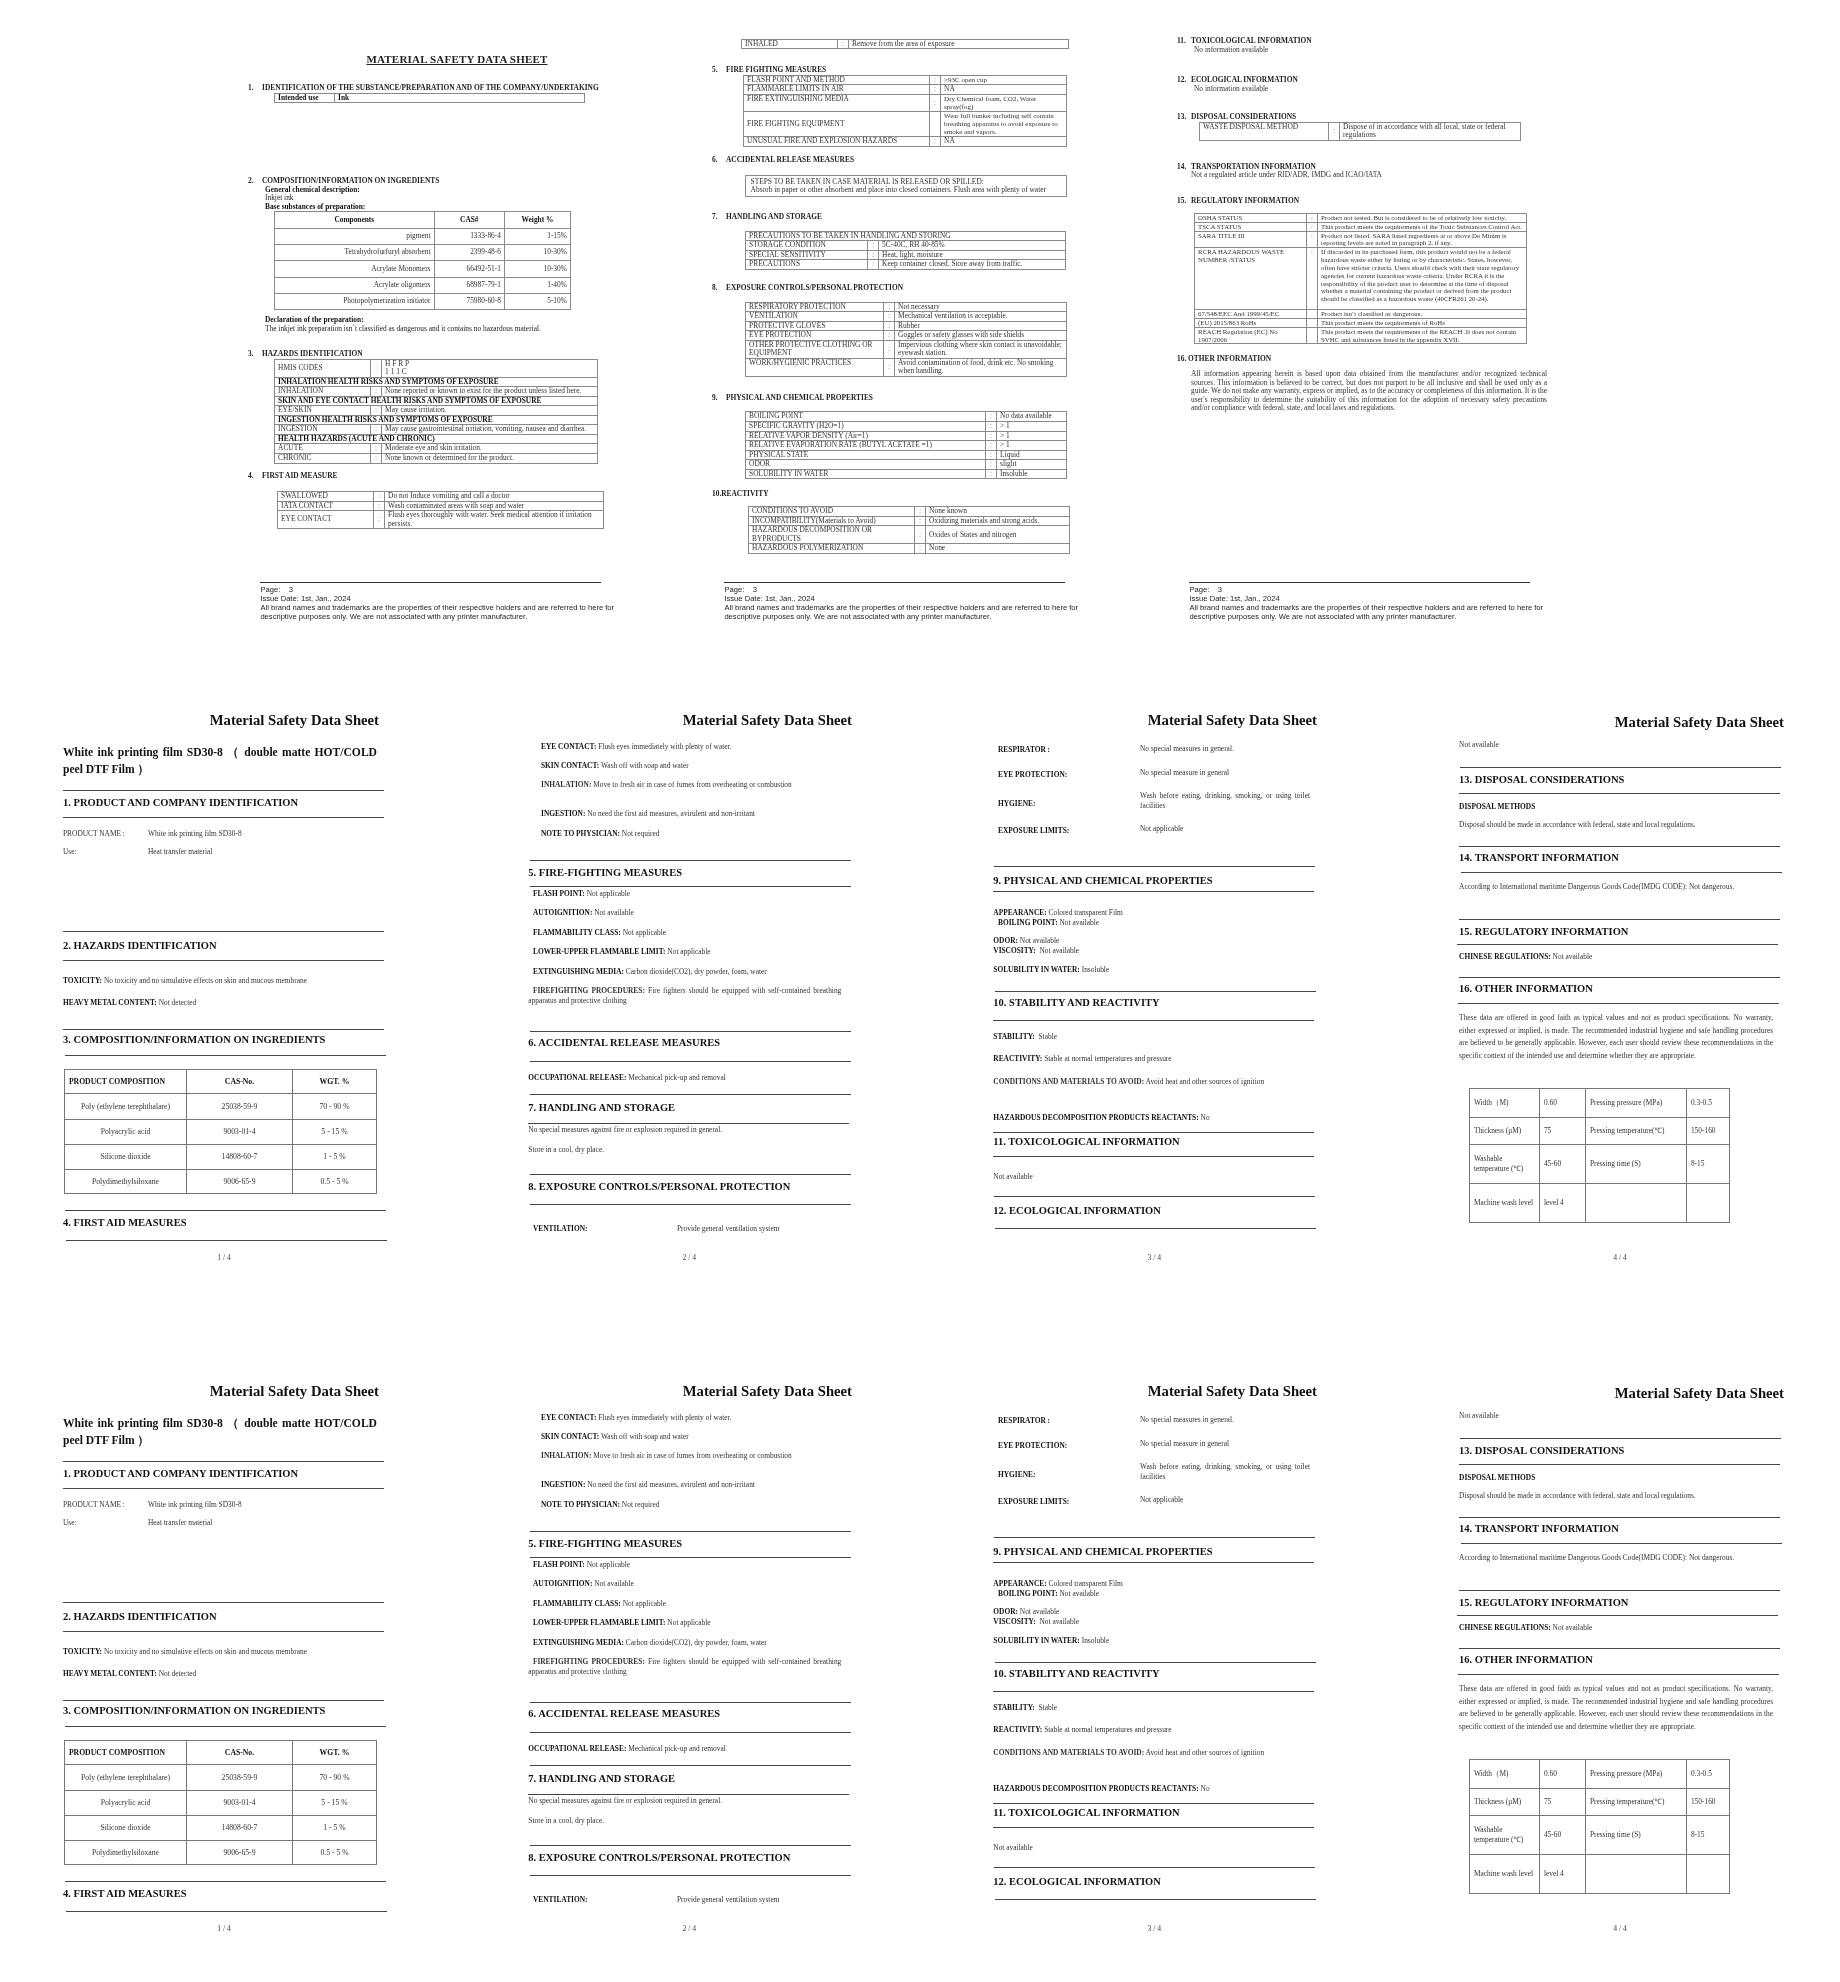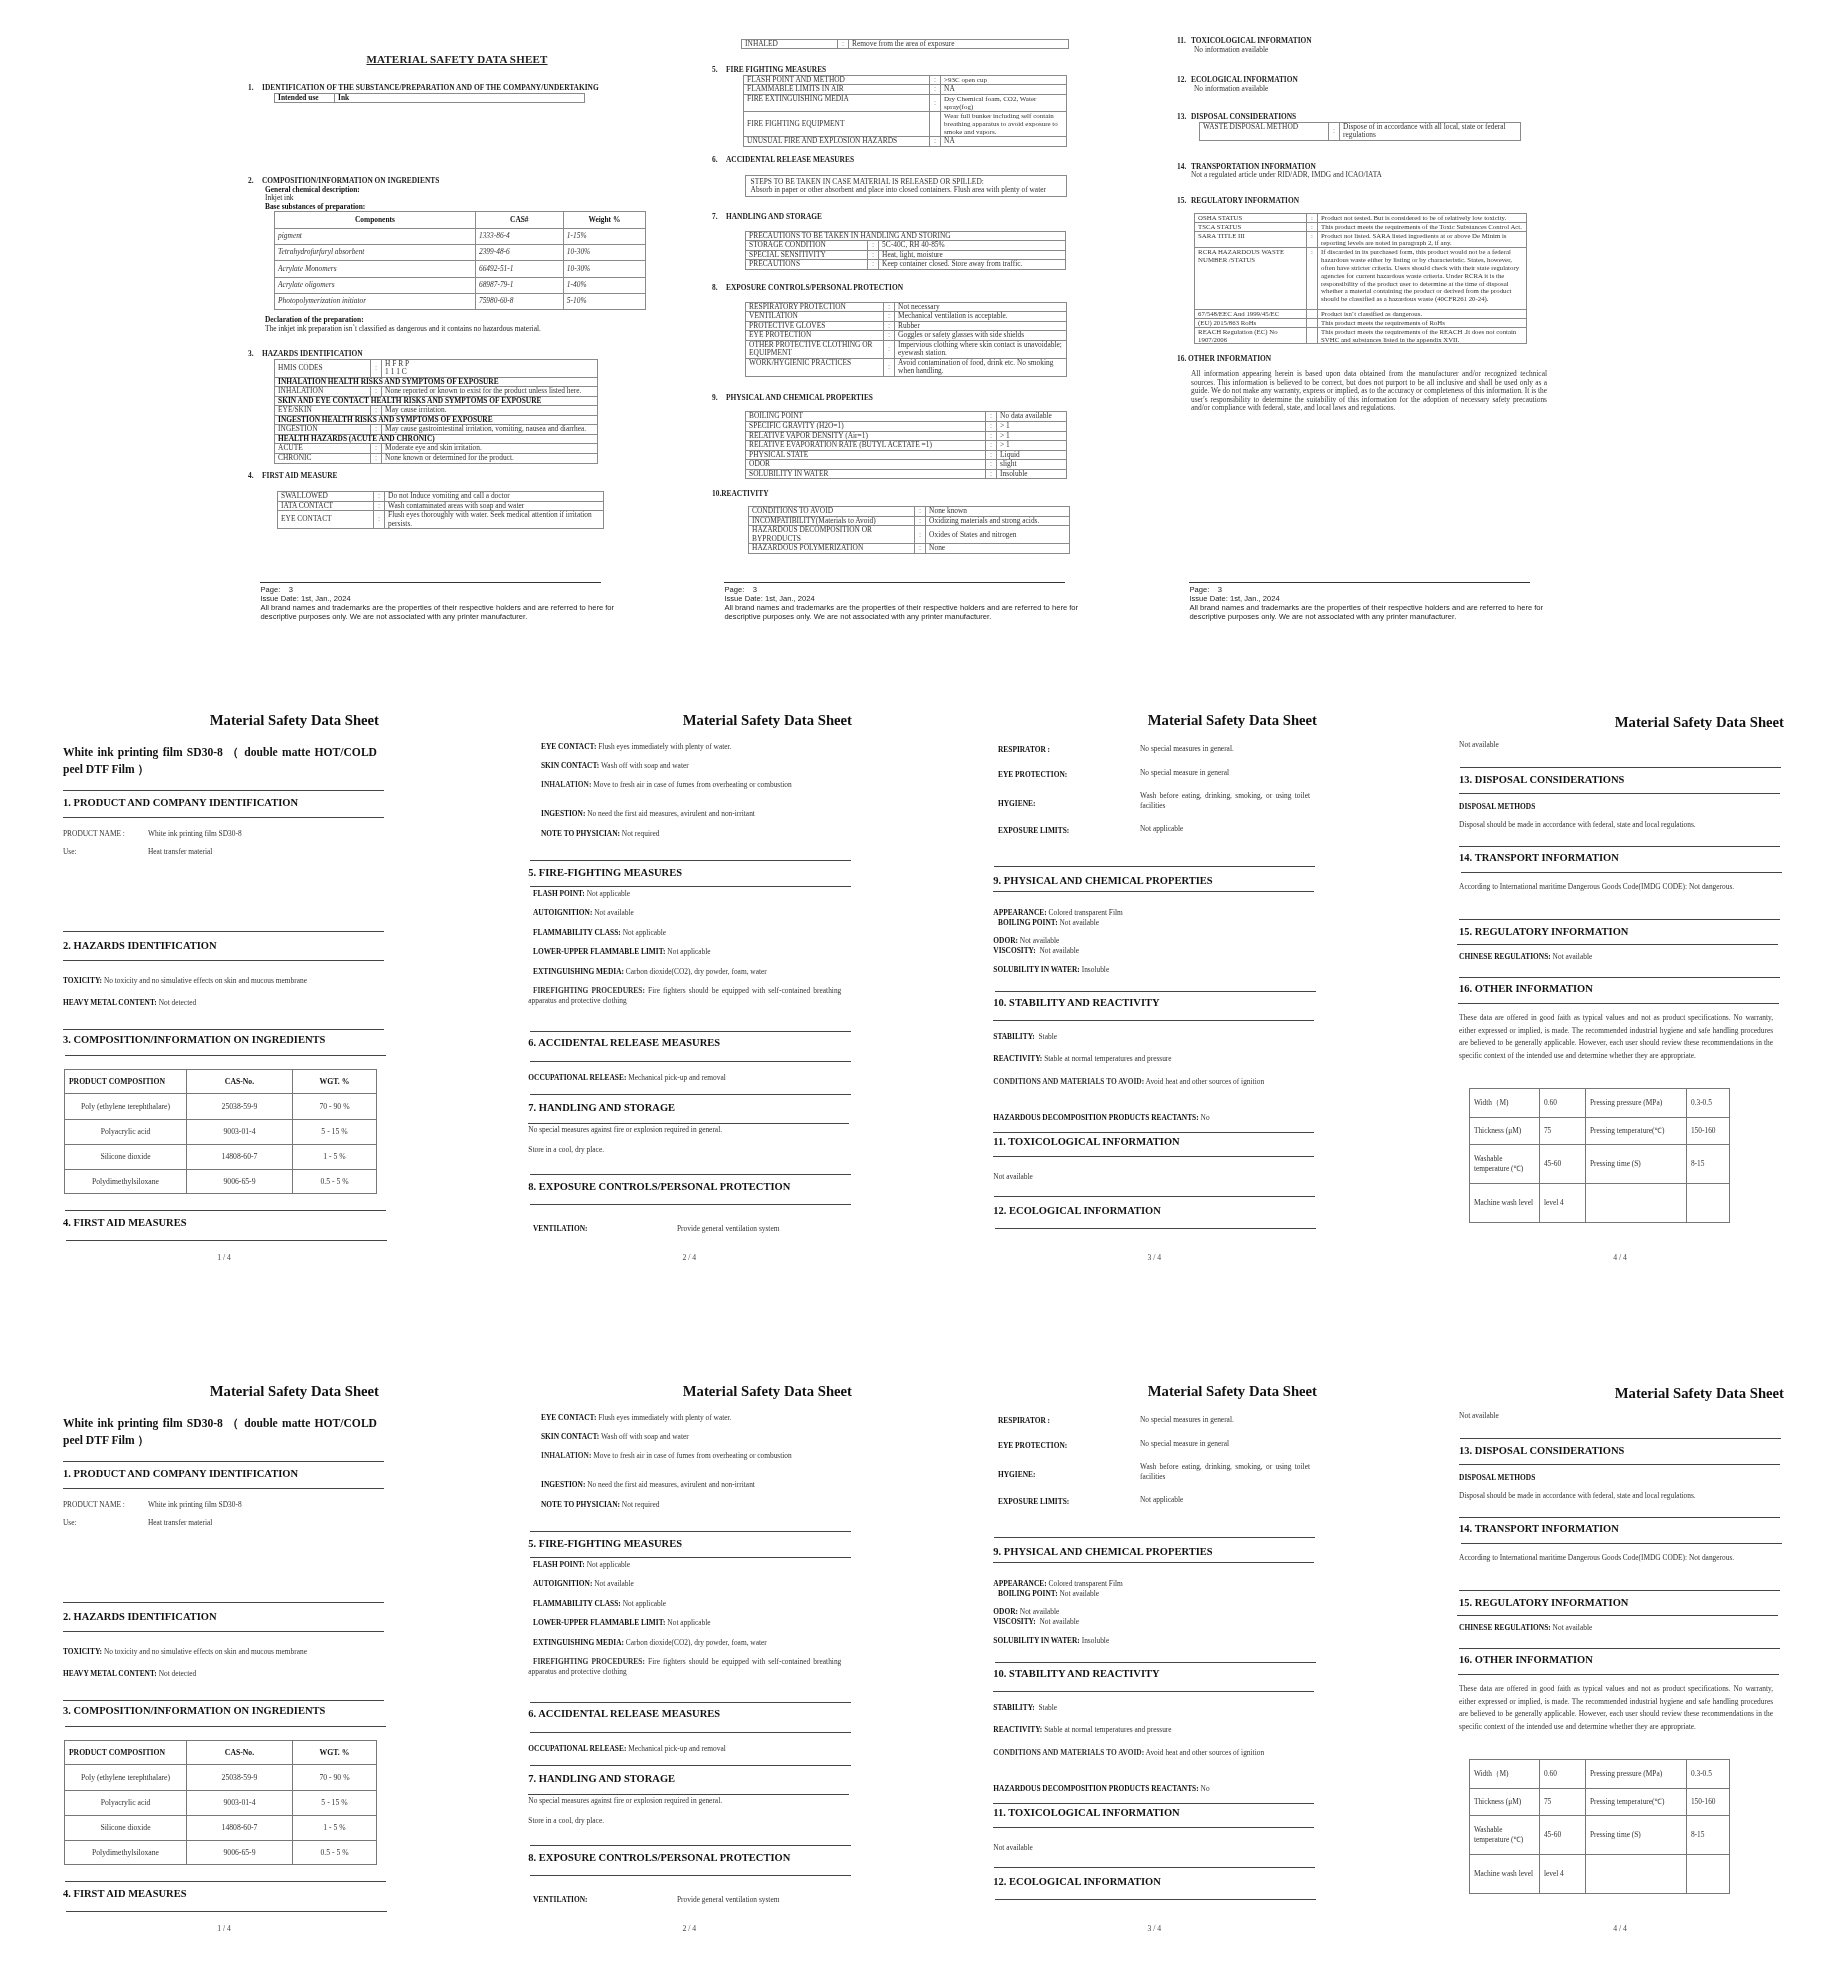--- a/index.html
+++ b/index.html
@@ -9,21 +9,21 @@
   
   .old { position: absolute; top: 31px; width: 418px; height: 604px; font-size: 7.4px; line-height: 1.15; }
   .old .title { text-align: center; font-weight: bold; font-size: 11px; text-decoration: underline; margin: 22px 0 18.6px 0; letter-spacing: 0.2px; }
   .old .sec-h { font-weight: bold; font-size: 7.4px; margin-top: 7.7px; }
   .old .sec-h .num { display: inline-block; width: 14px; }
   .old table { border-collapse: collapse; margin-left: 26px; }
   .old td { border: 0.8px solid #8a8a8a; padding: 0 3.1px; vertical-align: middle; color: #333; }
   .old td.colon { width: 11px; text-align: center; color: #777; padding: 0; }
   .old td.full { font-weight: bold; color: #111; }
   .old td.hd { font-weight: bold; text-align: center; color: #111; }
-  .old td.c { text-align: left; font-style: italic; }
+  .old td.c { text-align: right; }
   .old .sub { margin-left: 17px; }
   .old .sub b { color: #111; }
   .old .plain { margin-left: 17px; color: #333; }
   .old .footer-line { position: absolute; left: 12.4px; width: 341px; border-top: 1.2px solid #333; }
   .old .footer { position: absolute; left: 12.4px; font-family: "Liberation Sans", sans-serif; font-size: 7.6px; line-height: 1.2; color: #222; width: 403px; }
   .old .smallp { font-size: 7px; }
   .old .para { margin: 6.2px 0 0 26px; text-align: justify; width: 341px; color: #333; }
 
   
   .new { position: absolute; width: 356px; height: 573px; font-size: 8.1px; line-height: 1.3; color: #333; }
@@ -51,21 +51,21 @@
       <td class="full" style="width:60px;">Intended use</td>
       <td class="full" style="font-weight:bold;">Ink</td>
     </tr>
   </tbody>
     </table>
 
   <div class="sec-h" style="margin-top:74px;"><span class="num">2.</span><span>COMPOSITION/INFORMATION ON INGREDIENTS</span></div>
   <div class="sub"><b>General chemical description:</b></div>
   <div class="sub">Inkjet ink</div>
   <div class="sub"><b>Base substances of preparation:</b></div>
-  <table style="width:372px;">
+  <table style="width:297px;">
     <tbody>
         <tr style="height:16.3px;">
       <td class="hd">Components</td>
       <td class="hd">CAS#</td>
       <td class="hd">Weight %</td>
     </tr>
     <tr style="height:16.3px;">
           <td class="c">pigment</td>
           <td class="c">1333-86-4</td>
           <td class="c">1-15%</td>

